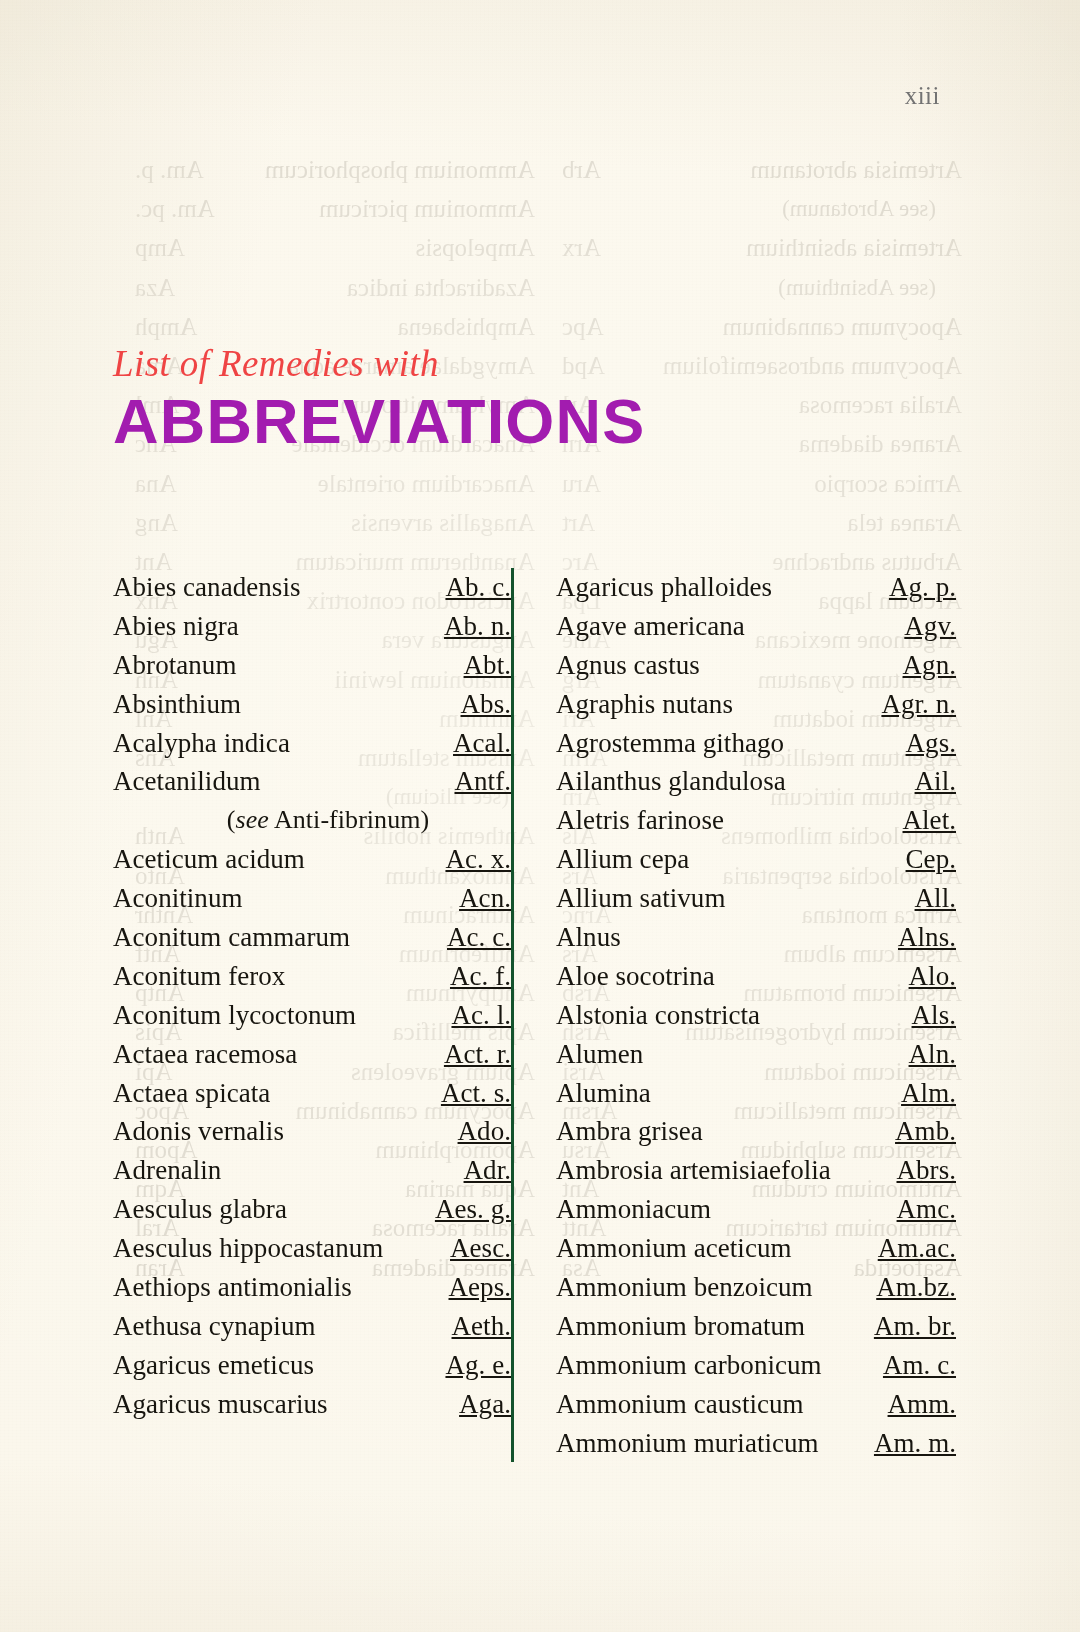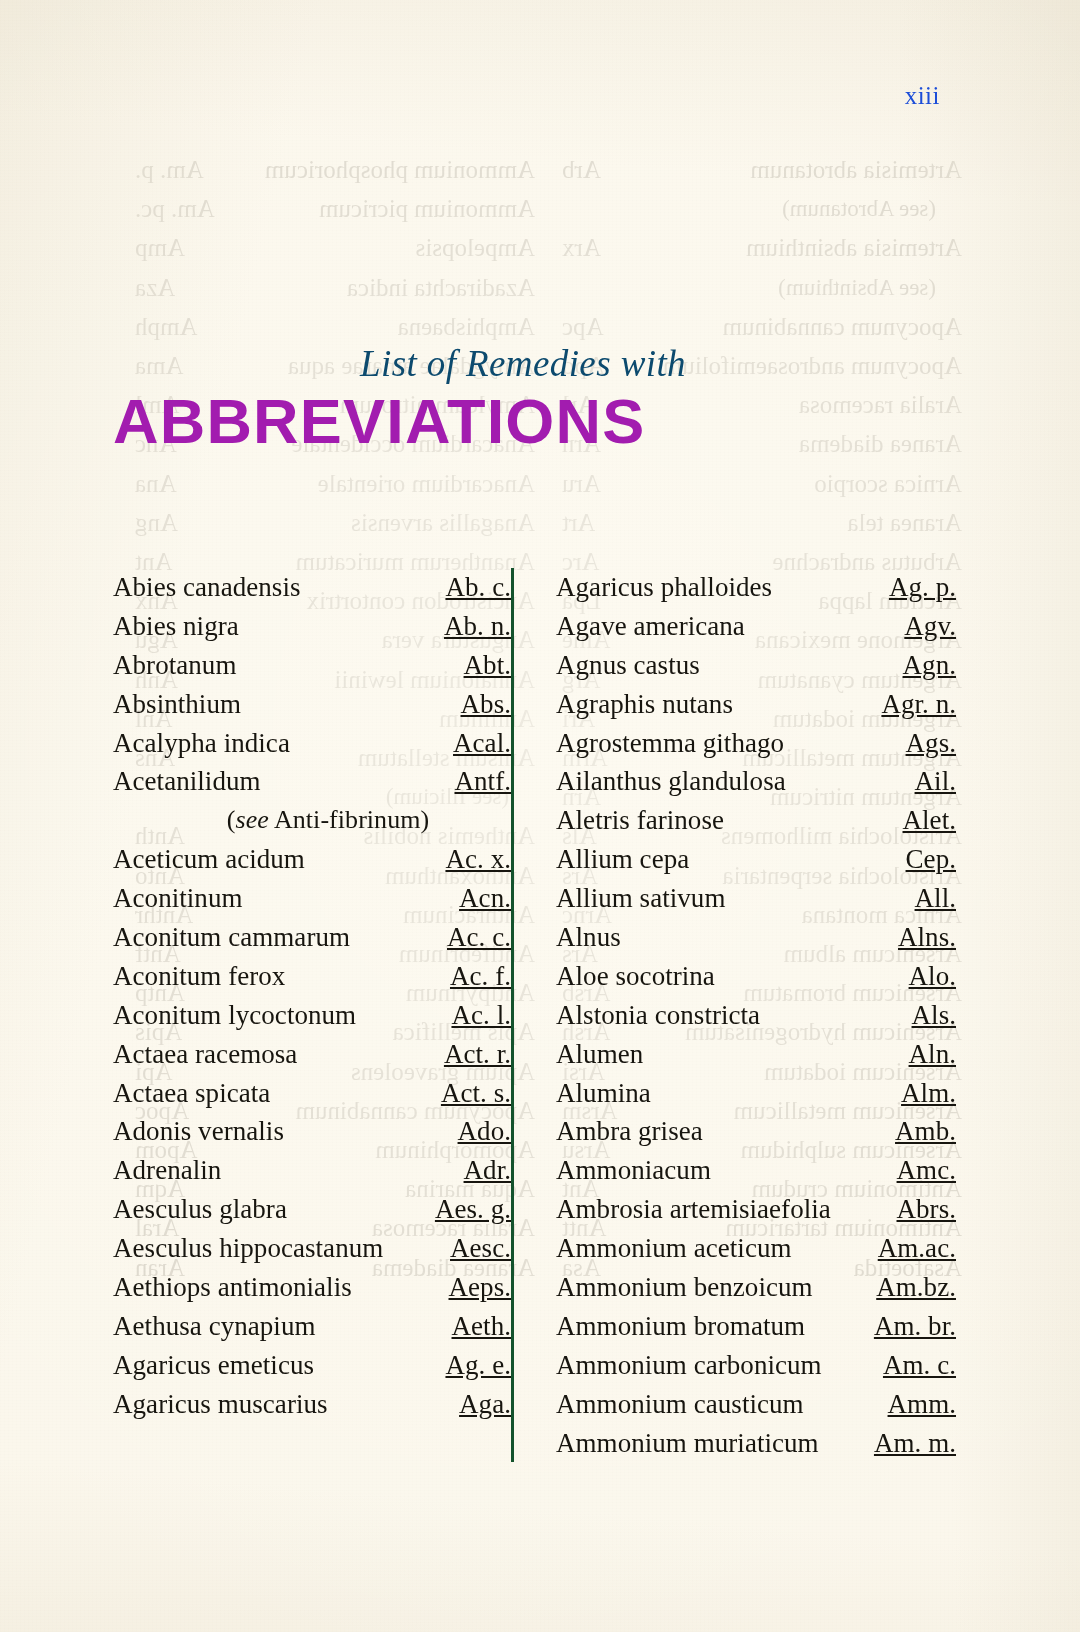--- a/index.html
+++ b/index.html
@@ -64,37 +64,36 @@
   #bleed .brow { display: flex; justify-content: space-between; }
   #bleed .bsub { padding-left: 26px; font-size: 23px; }
 
   
   #folio {
     position: absolute;
     right: 140px;
     top: 82px;
     font-size: 25px;
     letter-spacing: .5px;
-    color: #1d4ed8;
+    color: #737373;
   }
 
   
   #heading {
     position: absolute;
     left: 113px;
     top: 345px;
     width: 820px;
   }
   #heading .kicker {
     font-style: italic;
     font-size: 37px;
     line-height: 1.05;
     letter-spacing: .4px;
-    color: #0c4a6e;
-    text-align: center;
+    color: #ef4444;
   }
   #heading .title {
     margin-top: 6px;
     font-family: "Liberation Sans", "DejaVu Sans", sans-serif;
     font-weight: bold;
     font-size: 63px;
     line-height: 1.0;
     letter-spacing: 1.2px;
     color: #a21caf;
   }
@@ -534,28 +533,28 @@
         </div>
         <div class="entry">
           <span class="name">Alumina</span>
           <span class="abbr">Alm.</span>
         </div>
         <div class="entry">
           <span class="name">Ambra grisea</span>
           <span class="abbr">Amb.</span>
         </div>
         <div class="entry">
+          <span class="name">Ambrosia artemisiaefolia</span>
+          <span class="abbr">Abrs.</span>
+        </div>
+        <div class="entry">
           <span class="name">Ammoniacum</span>
           <span class="abbr">Amc.</span>
         </div>
         <div class="entry">
-          <span class="name">Ambrosia artemisiaefolia</span>
-          <span class="abbr">Abrs.</span>
-        </div>
-        <div class="entry">
           <span class="name">Ammonium aceticum</span>
           <span class="abbr">Am.ac.</span>
         </div>
         <div class="entry">
           <span class="name">Ammonium benzoicum</span>
           <span class="abbr">Am.bz.</span>
         </div>
         <div class="entry">
           <span class="name">Ammonium bromatum</span>
           <span class="abbr">Am. br.</span>

